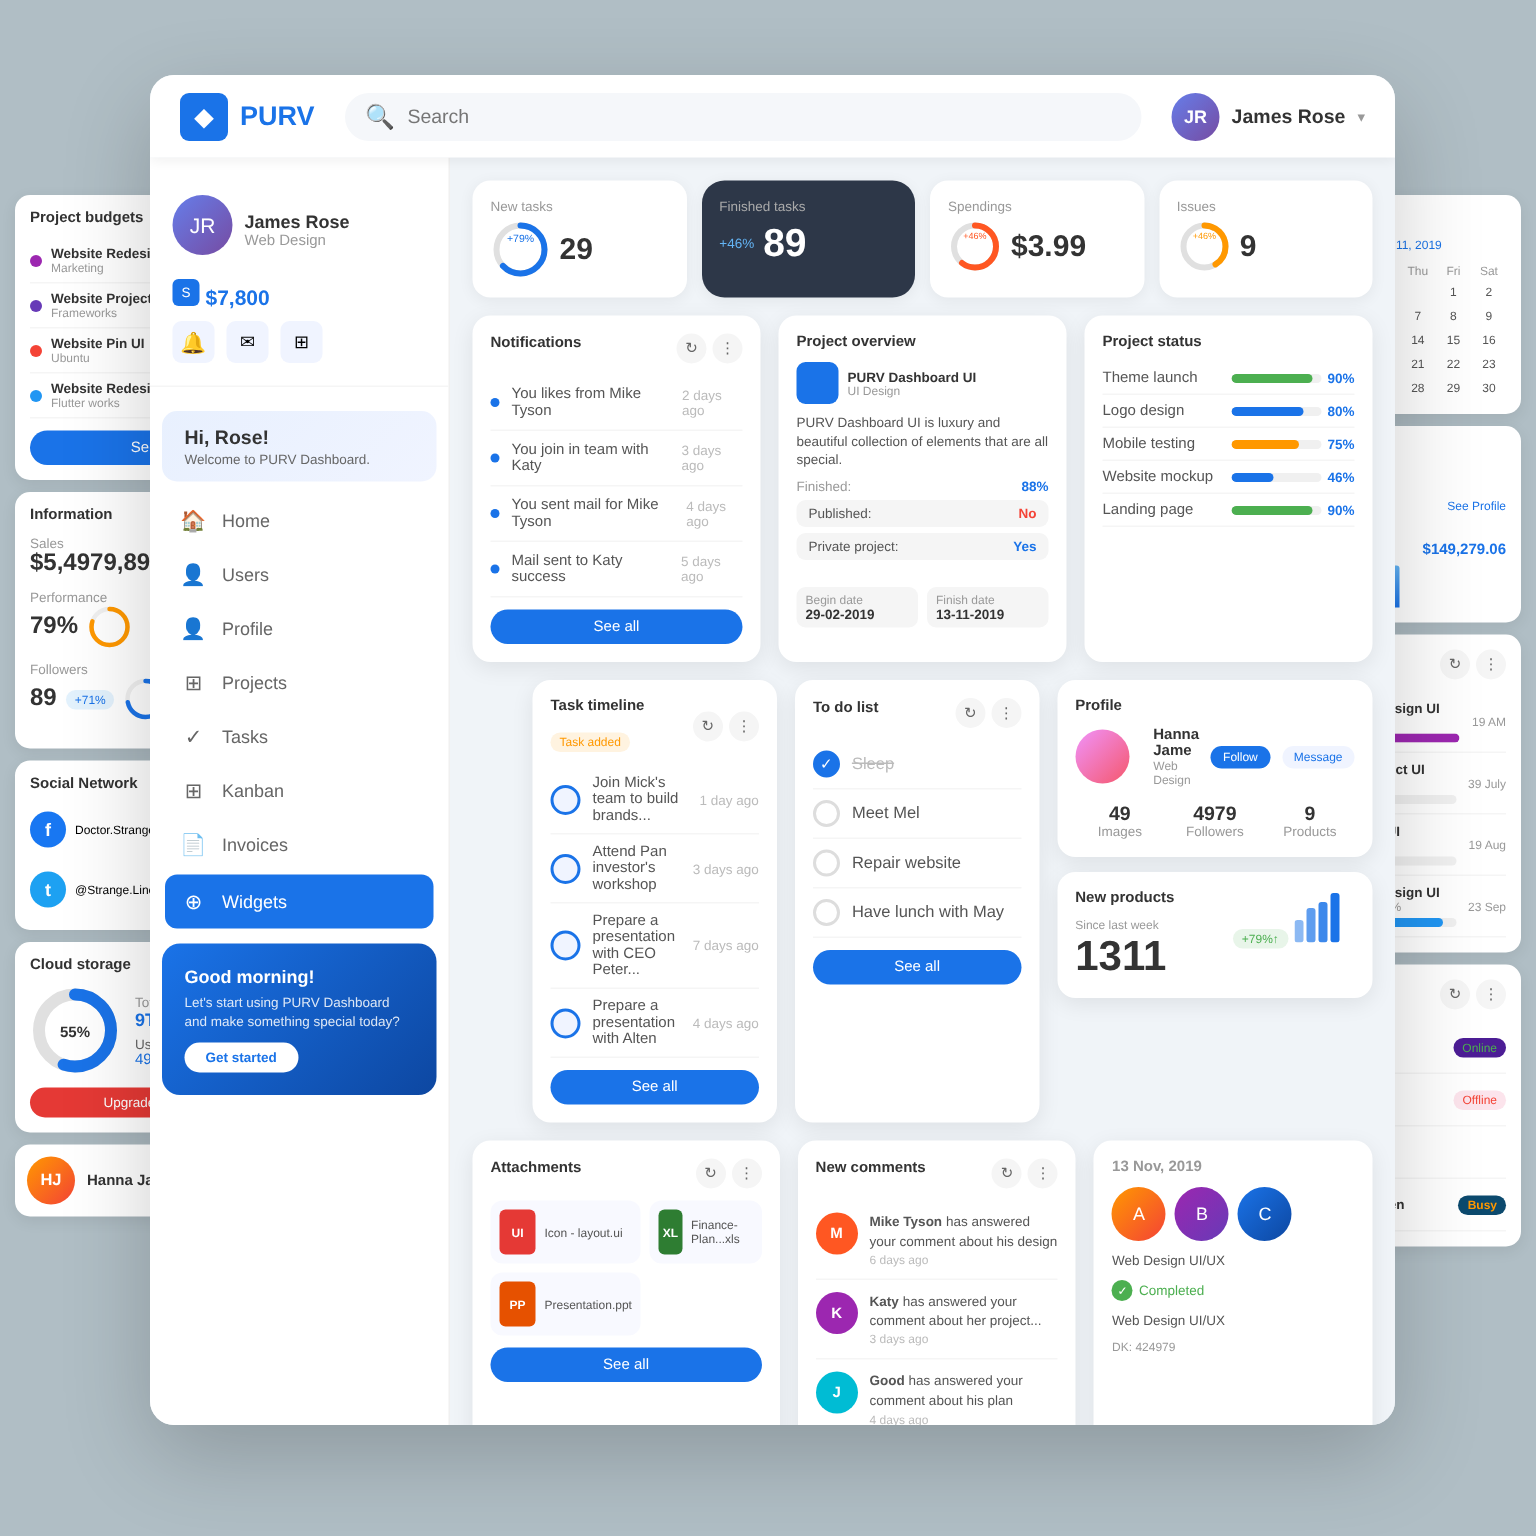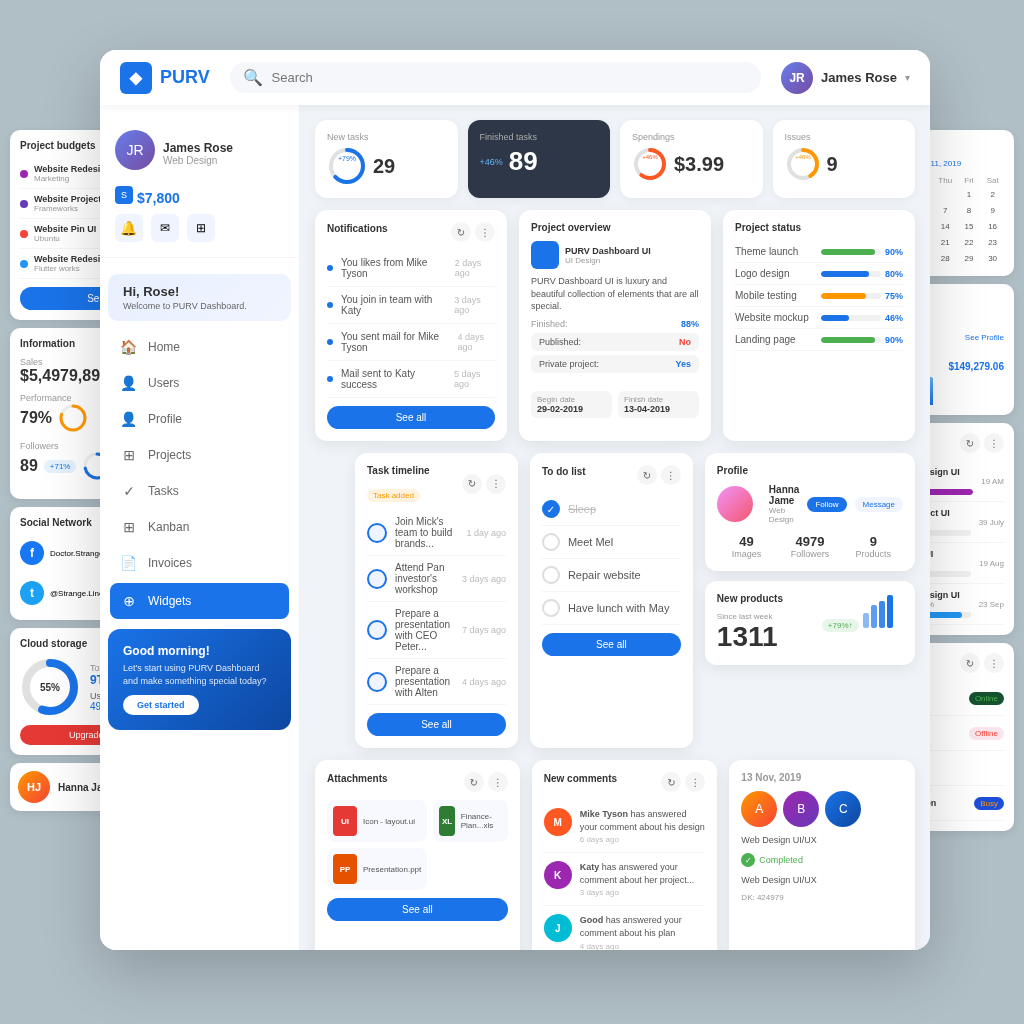--- a/index.html
+++ b/index.html
@@ -234,20 +234,21 @@
     .stat-card {
       background: #fff;
       border-radius: 12px;
       padding: 12px;
       box-shadow: 0 2px 10px rgba(0,0,0,0.06);
     }
 
     .stat-card.dark {
       background: #2d3748;
       color: #fff;
+      border-radius: 15px;
     }
 
     .stat-label {
       font-size: 9px;
       color: #999;
       margin-bottom: 4px;
     }
 
     .stat-value {
       font-size: 20px;
@@ -622,23 +623,23 @@
       border-radius: 50%;
     }
 
     .user-status {
       margin-left: auto;
       font-size: 8px;
       padding: 2px 6px;
       border-radius: 8px;
     }
 
-    .status-online { background: #14532d; color: #4caf50; margin-left: 15px; }
+    .status-online { background: #4c1d95; color: #4caf50; margin-left: 15px; }
     .status-offline { background: #fce4ec; color: #f44336; }
-    .status-busy { background: #1d4ed8; color: #ff9800; }
+    .status-busy { background: #0c4a6e; color: #ff9800; font-weight: bold; }
 
     .card-header {
       display: flex;
       align-items: center;
       justify-content: space-between;
       margin-bottom: 8px;
     }
 
     .card-actions {
       display: flex;
@@ -1174,21 +1175,21 @@
             <span style="font-size:9px;color:#555;">Private project:</span>
             <span style="font-size:9px;color:#1a73e8;font-weight:600;">Yes</span>
           </div>
           <div style="display:grid;grid-template-columns:1fr 1fr;gap:6px;margin-top:18px;">
             <div style="background:#f5f5f5;border-radius:6px;padding:4px 6px;">
               <div style="font-size:8px;color:#999;">Begin date</div>
               <div style="font-size:9px;font-weight:600;color:#333;">29-02-2019</div>
             </div>
             <div style="background:#f5f5f5;border-radius:6px;padding:4px 6px;">
               <div style="font-size:8px;color:#999;">Finish date</div>
-              <div style="font-size:9px;font-weight:600;color:#333;">13-04-2019</div>
+              <div style="font-size:9px;font-weight:600;color:#333;">13-11-2019</div>
             </div>
           </div>
         </div>
 
         <div class="card">
           <div class="card-title">Project status</div>
           <div id="project-status-items">
               <div class="project-status-item">
       <span style="font-size:10px;color:#555;flex:1;">Theme launch</span>
       <div class="progress-bar">

